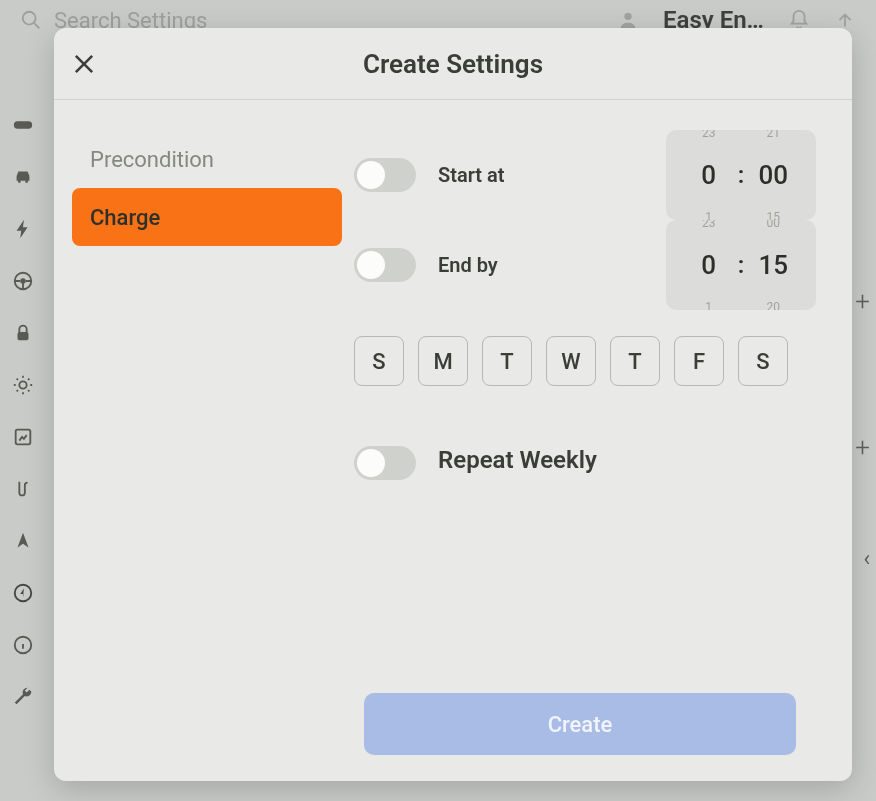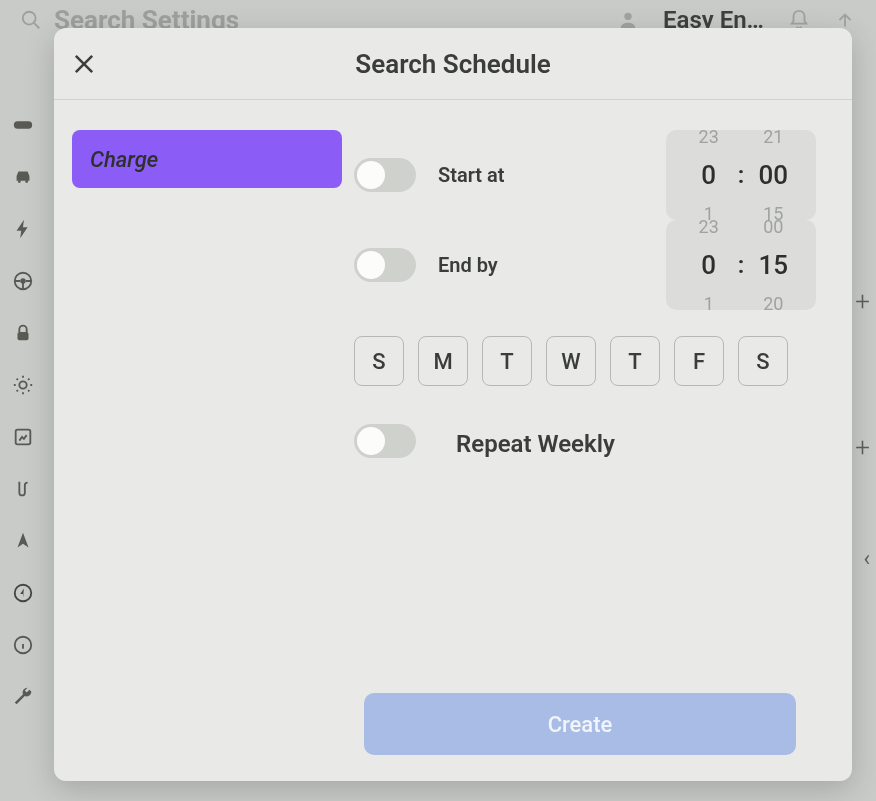--- a/index.html
+++ b/index.html
@@ -2,21 +2,21 @@
 <html><head>
   <meta charset="utf-8">
   <style>
     * { box-sizing: border-box; margin: 0; padding: 0; font-family: -apple-system, BlinkMacSystemFont, "Segoe UI", Roboto, Helvetica, Arial, sans-serif; }
     body { width: 876px; height: 801px; background: #c9cbc9; overflow: hidden; position: relative; }
 
     
     .topbar { position: absolute; top: 0; left: 0; right: 0; height: 40px; display: flex; align-items: center; padding: 0 20px; color: #7a7c7a; }
     .search-wrap { display: flex; align-items: center; gap: 12px; }
     .search-wrap svg { width: 22px; height: 22px; opacity: .55; }
-    .search-placeholder { font-size: 26px; color: #9da09c; font-weight: bold; }
+    .search-placeholder { font-size: 22px; color: #9da09c; }
     .topbar-right { margin-left: auto; display: flex; align-items: center; gap: 24px; }
     .user-label { font-size: 24px; font-weight: 600; color: #3d403c; }
     .topbar-right svg { width: 22px; height: 22px; opacity: .5; }
 
     
     .sidebar { position: absolute; left: 0; top: 100px; bottom: 0; width: 46px; display: flex; flex-direction: column; align-items: center; gap: 30px; padding-top: 14px; }
     .sidebar-icon { width: 22px; height: 22px; color: #45473f; opacity: .85; display: flex; align-items: center; justify-content: center; }
     .sidebar-icon svg { width: 100%; height: 100%; }
     .sidebar-icon.active { opacity: 1; }
 
@@ -24,40 +24,40 @@
     .modal { position: absolute; left: 54px; top: 28px; right: 24px; bottom: 20px; background: #e9eae7; border-radius: 12px; box-shadow: 0 8px 30px rgba(0,0,0,.18); display: flex; flex-direction: column; }
     .modal-header { height: 72px; display: flex; align-items: center; border-bottom: 1px solid rgba(0,0,0,.10); position: relative; }
     .close-btn { width: 60px; height: 60px; display: flex; align-items: center; justify-content: center; color: #3c3e3a; cursor: pointer; }
     .close-btn svg { width: 28px; height: 28px; }
     .modal-title { flex: 1; text-align: center; font-size: 26px; font-weight: 600; color: #3a3d38; margin-left: -60px; }
 
     .modal-body { flex: 1; display: flex; flex-direction: column; overflow: hidden; }
     .body-top { flex: 1; display: flex; padding-top: 30px; }
     .side-tabs { width: 300px; padding-left: 18px; padding-right: 12px; }
     .side-tab { height: 58px; display: flex; align-items: center; padding: 0 18px; font-size: 22px; color: #858882; border-radius: 8px; cursor: pointer; }
-    .side-tab.active { background: #8b5cf6; color: #2e302c; font-weight: 500; font-style: italic; }
+    .side-tab.active { background: #f97316; color: #2e302c; font-weight: 500; }
 
     .form-area { flex: 1; padding-right: 36px; display: flex; flex-direction: column; }
 
     .form-row { display: flex; align-items: center; height: 90px; position: relative; }
     .toggle { width: 62px; height: 34px; background: #cfd1cd; border-radius: 17px; position: relative; cursor: pointer; flex-shrink: 0; }
     .toggle::after { content: ""; position: absolute; left: 3px; top: 3px; width: 28px; height: 28px; background: #fcfdfa; border-radius: 50%; }
     .row-label { margin-left: 22px; font-size: 20px; font-weight: 600; color: #3b3d38; }
     .time-picker { margin-left: auto; width: 150px; height: 90px; background: #dcddda; border-radius: 10px; display: flex; align-items: center; justify-content: center; position: relative; overflow: hidden; }
     .time-col { width: 50px; text-align: center; position: relative; height: 100%; }
     .time-val { font-size: 26px; font-weight: 500; color: #2d2f2b; position: absolute; left:0; right:0; top: 50%; transform: translateY(-50%); }
-    .time-adj { font-size: 18px; color: #a0a39d; position: absolute; left: 0; right: 0; }
+    .time-adj { font-size: 12px; color: #a0a39d; position: absolute; left: 0; right: 0; }
     .time-adj.up { top: -4px; }
     .time-adj.down { bottom: -4px; }
     .time-sep { font-size: 24px; font-weight: 600; color: #2d2f2b; padding: 0 4px; }
 
     .days-row { display: flex; gap: 14px; margin-top: 26px; }
     .day-btn { width: 50px; height: 50px; border: 1.5px solid #b6b8b3; border-radius: 8px; background: transparent; display: flex; align-items: center; justify-content: center; font-size: 22px; font-weight: 500; color: #3b3d38; cursor: pointer; }
 
-    .repeat-row { display: flex; align-items: flex-end; margin-top: 38px; gap: 18px; }
+    .repeat-row { display: flex; align-items: flex-start; margin-top: 60px; }
     .repeat-row .row-label { font-size: 24px; }
 
     .modal-footer { padding: 18px 56px 26px 310px; }
     .create-btn { width: 100%; height: 62px; background: #a9bce5; color: #f1f4fb; font-size: 22px; font-weight: 500; border: none; border-radius: 10px; cursor: pointer; }
 
     
     .edge-plus { position: absolute; right: 6px; color: #5d5f59; font-size: 26px; font-weight: 300; }
     .edge-plus.p1 { top: 286px; }
     .edge-plus.p2 { top: 432px; }
     .edge-chev { position: absolute; right: 6px; top: 546px; color: #5d5f59; font-size: 22px; }
@@ -166,26 +166,27 @@
 <div class="edge-chev">‹</div>
 
 <div class="modal">
   <div class="modal-header">
     <div class="close-btn">
       <svg viewBox="0 0 24 24" fill="none" stroke="currentColor" stroke-width="2.2">
           <line x1="5" y1="5" x2="19" y2="19"></line>
           <line x1="19" y1="5" x2="5" y2="19"></line>
         </svg>
     </div>
-    <div class="modal-title">Search Schedule</div>
+    <div class="modal-title">Create Settings</div>
   </div>
 
   <div class="modal-body">
     <div class="body-top">
       <div class="side-tabs">
+        <div class="side-tab">Precondition</div>
         <div class="side-tab active">Charge</div>
       </div>
 
       <div class="form-area">
 
         <div class="form-row">
           <div class="toggle"></div>
           <div class="row-label">Start at</div>
           <div class="time-picker">
             <div class="time-col">

